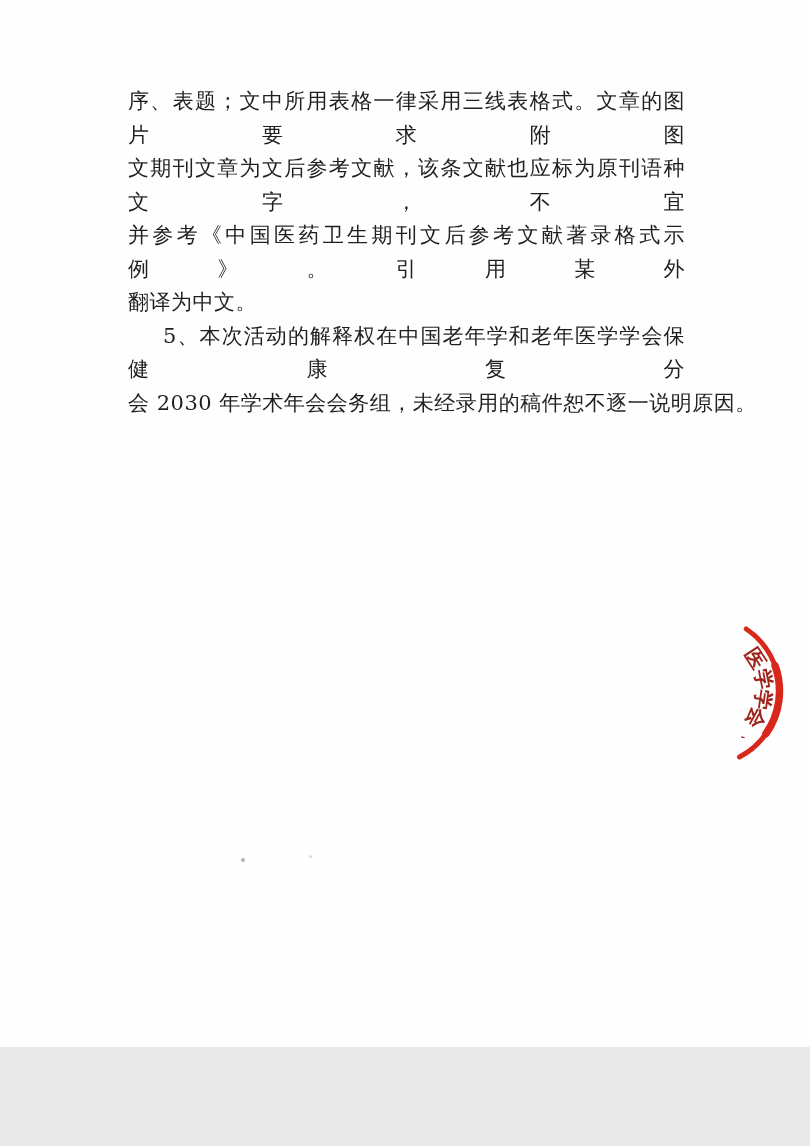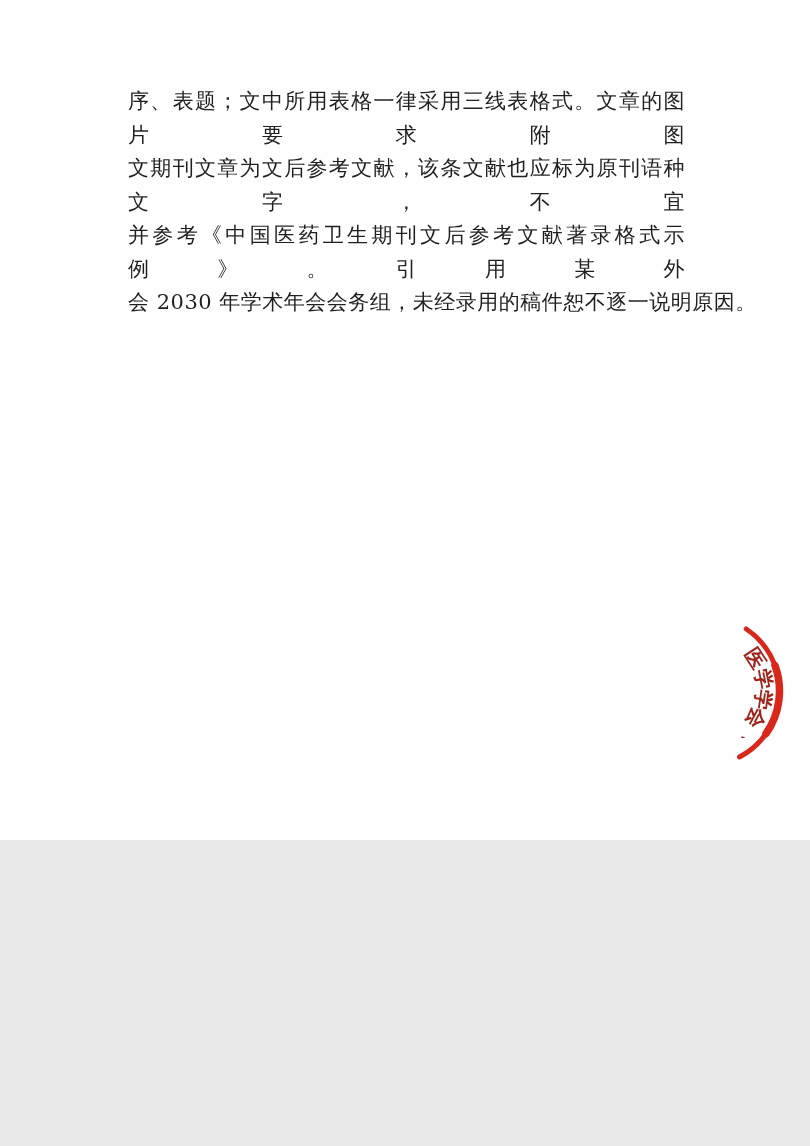--- a/index.html
+++ b/index.html
@@ -3,21 +3,21 @@
 <meta charset="utf-8">
 <style>
   html, body {
     margin: 0;
     padding: 0;
     background: #e9e9e9;
   }
   .page {
     position: relative;
     width: 810px;
-    height: 840px;
+    height: 1047px;
     margin: 0 auto;
     background: #fefefe;
     overflow: hidden;
     font-family: "DejaVu Serif", "Liberation Serif", serif;
   }
   .text-block {
     position: absolute;
     left: 128px;
     top: 85px;
     width: 557px;
@@ -78,20 +78,22 @@
 </style>
 </head>
 <body>
 
 <div class="page">
 
   <div class="text-block">
     <div class="line justify">序、表题；文中所用表格一律采用三线表格式。文章的图片要求附图</div>
     <div class="line justify">文期刊文章为文后参考文献，该条文献也应标为原刊语种文字，不宜</div>
     <div class="line justify">并参考《中国医药卫生期刊文后参考文献著录格式示例》。引用某外</div>
+    <div class="line">翻译为中文。</div>
+    <div class="line justify indent">5、本次活动的解释权在中国老年学和老年医学学会保健康复分</div>
     <div class="line">会 2030 年学术年会会务组，未经录用的稿件恕不逐一说明原因。</div>
   </div>
 
   <svg class="seal" viewBox="0 0 72 160" aria-hidden="true">
 
     <path d="M 31.3 17 A 74.5 74.5 0 0 1 24.5 145" fill="none" stroke-width="5" stroke-linecap="round" stroke="#d8281c"></path>
     <path d="M 60 53.5 A 74.5 74.5 0 0 1 51 121.7" fill="none" stroke-width="7.5" stroke-linecap="round" stroke="#d8281c"></path>
     <text transform="translate(40.3,46.3) rotate(57)" fill="#9e231b">医</text>
     <text transform="translate(48.8,67) rotate(79)" fill="#9e231b">学</text>
     <text transform="translate(48.4,87.7) rotate(98)" fill="#9e231b">学</text>

